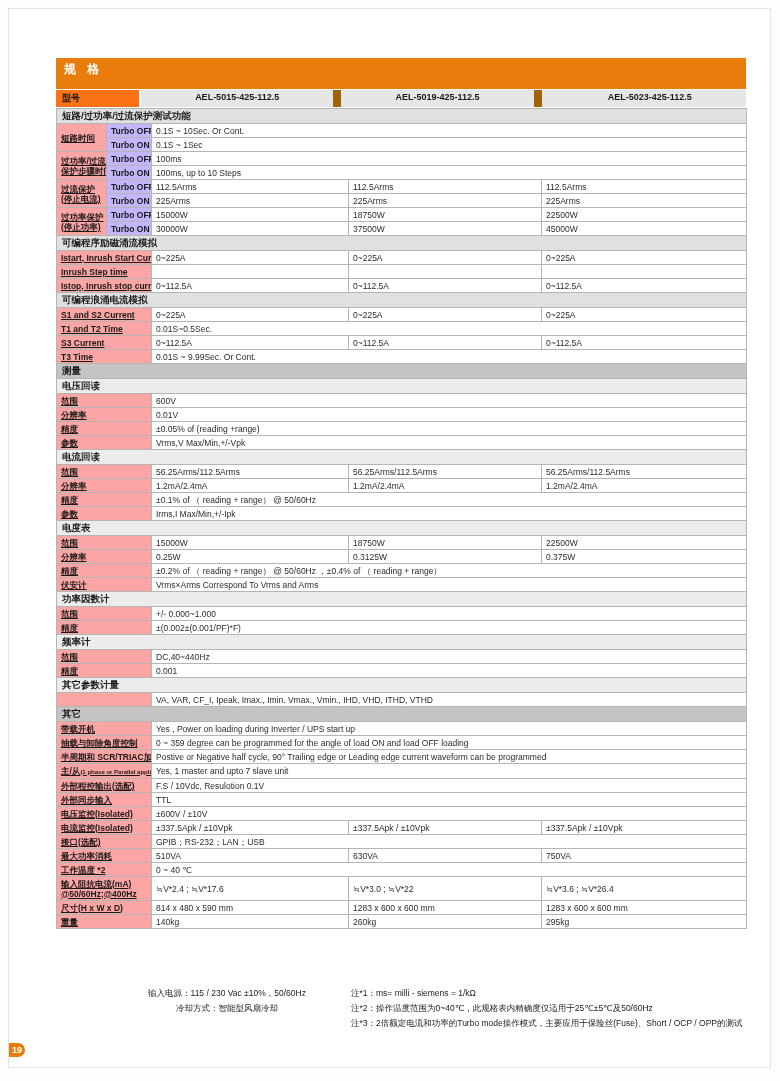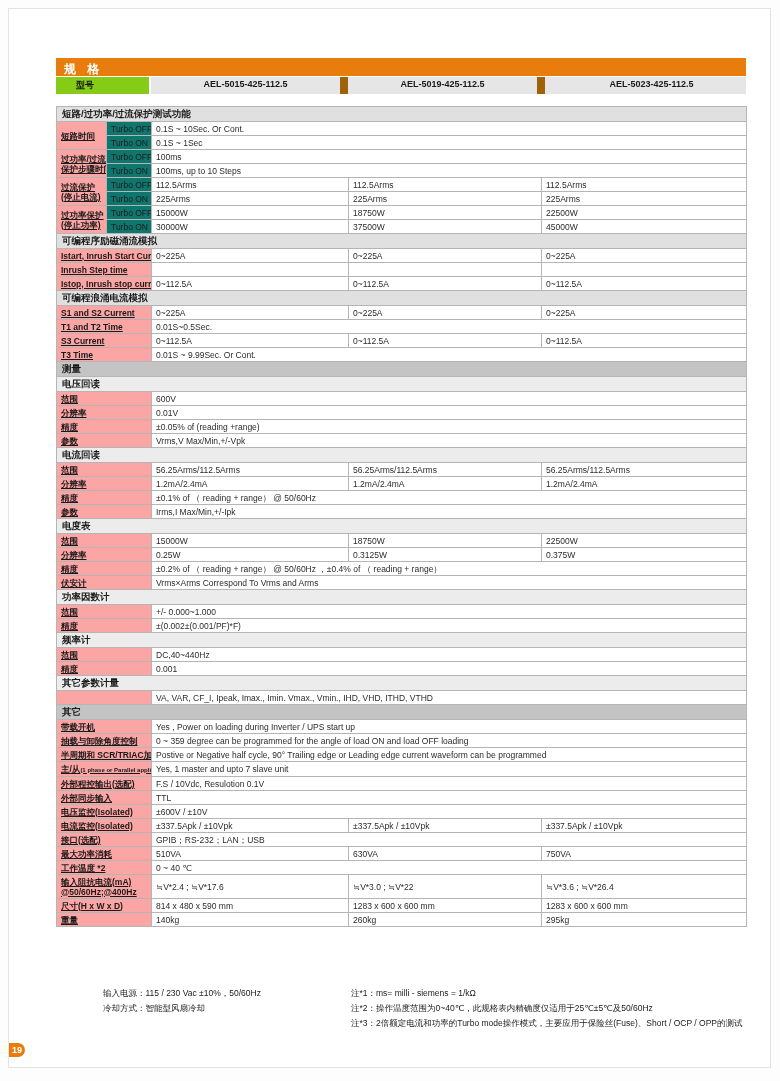--- a/index.html
+++ b/index.html
@@ -3,45 +3,45 @@
 <meta charset="utf-8">
 <style>
   * { margin:0; padding:0; box-sizing:border-box; }
   html,body { width:780px; height:1081px; background:#fdfdfd;
     font-family:"Liberation Sans","DejaVu Sans",sans-serif; color:#1a1a1a; }
   .page { position:absolute; left:8px; top:8px; width:763px; height:1060px;
     background:#ffffff; border:1px solid #e3e3e3; }
   .content { position:absolute; left:47px; top:49px; width:690px; }
 
   .title-bar { background:#e87d0d; color:#ffffff; font-weight:bold;
-    font-size:12px; letter-spacing:4px; padding:3px 8px; height:18px; }
+    font-size:12px; letter-spacing:4px; padding:3px 8px; height:31px; }
 
   .model-row { display:flex; font-size:9px; margin-top:1px; }
-  .model-row .m-lbl { width:95px; background:#84cc16; font-weight:bold;
-    padding:2px 20px; border-right:2px solid #ffffff; }
+  .model-row .m-lbl { width:85px; background:#f97316; font-weight:bold;
+    padding:2px 6px; border-right:2px solid #ffffff; }
   .model-row .m-val { flex:1; background:#e6e6e6; font-weight:bold;
     text-align:center; padding:2px 0; border-right:8px solid #a16207; }
   .model-row .m-val:last-child { border-right:none;padding-left:12px; }
 
   table.spec { width:690px; border-collapse:collapse; table-layout:fixed;
-    margin-top:12px; font-size:8.5px; border:1px solid #9c9c9c; }
+    margin-top:1px; font-size:8.5px; border:1px solid #9c9c9c; }
   .spec td { border:1px solid #b5b5b5; padding:1.5px 4px; height:14px;
     line-height:10px; vertical-align:middle; overflow:hidden; white-space:nowrap; }
   .spec tr.sec td { font-weight:bold; font-size:9.5px; padding:2px 5px; }
   .spec tr.sec.dark td  { background:#c4c4c4; }
   .spec tr.sec.mid td   { background:#e0e0e0; }
   .spec tr.sec.light td { background:#ececec; }
   .spec td.lbl { font-weight:bold; background:#fca5a5;text-decoration:underline; }
-  .spec td.turbo { font-weight:normal; background:#0f766e; }
+  .spec td.turbo { font-weight:bold; background:#c4b5fd; }
   .spec td.val { color:#2b2b2b; }
   .tiny { font-size:6px; font-weight:bold; }
 
   .footer { position:absolute; left:47px; top:928px; width:690px;
     display:flex; font-size:8.5px; line-height:15px; }
-  .footer .f-left { width:248px; }
+  .footer .f-left { width:248px;text-align:center; }
   .footer .f-notes { flex:1; }
 
   .page-badge { position:absolute; left:0; top:1034px; width:16px; height:14px;
     background:#e87d0d; color:#ffffff; font-weight:bold; font-size:9px;
     text-align:center; line-height:14px; border-radius:0 7px 7px 0; }
 </style>
 </head>
 <body>
 
 <div class="page">

